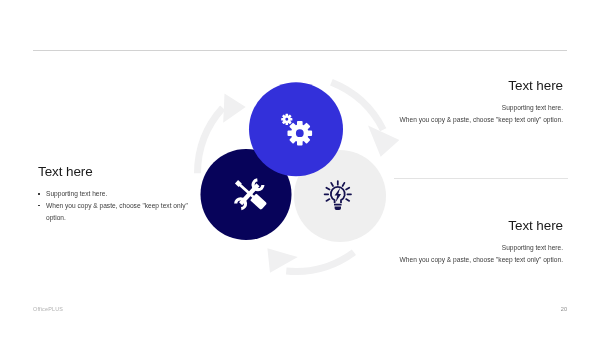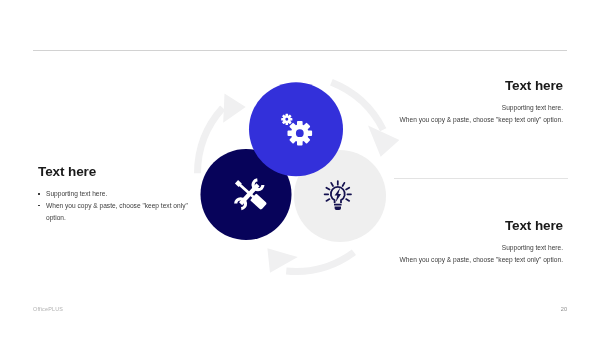--- a/index.html
+++ b/index.html
@@ -5,21 +5,21 @@
 <style>
   html,body{margin:0;padding:0;}
   body{width:600px;height:337px;background:#ffffff;overflow:hidden;
        font-family:"Liberation Sans",sans-serif;-webkit-font-smoothing:antialiased;}
   .slide{position:relative;width:600px;height:337px;background:#fff;}
 
   .top-rule{position:absolute;left:33px;top:50px;width:534px;height:1px;background:#d2d2d2;}
   .mid-rule{position:absolute;left:394px;top:178px;width:174px;height:1px;background:#e3e3e3;}
 
   .blk{position:absolute;}
-  .blk h2{margin:0;font-size:13.5px;font-weight:bold;color:#1a1a1a;letter-spacing:-0.1px;}
+  .blk h2{margin:0;font-size:13.5px;font-weight:normal;color:#1a1a1a;letter-spacing:-0.1px;}
   .blk ul{margin:0;padding:0;list-style:none;}
   .blk li{font-size:6.6px;color:#3d3d3d;line-height:11.8px;}
 
   .left-blk{left:38px;top:164px;width:150px;}
   .left-blk ul{margin-top:9px;}
   .left-blk li{position:relative;padding-left:8px;}
   .left-blk li::before{content:"";position:absolute;left:0;top:5px;width:1.6px;height:1.6px;background:#3d3d3d;}
 
   .right-blk{right:37px;width:176px;text-align:right;}
   .right-blk h2{text-align:right;}

